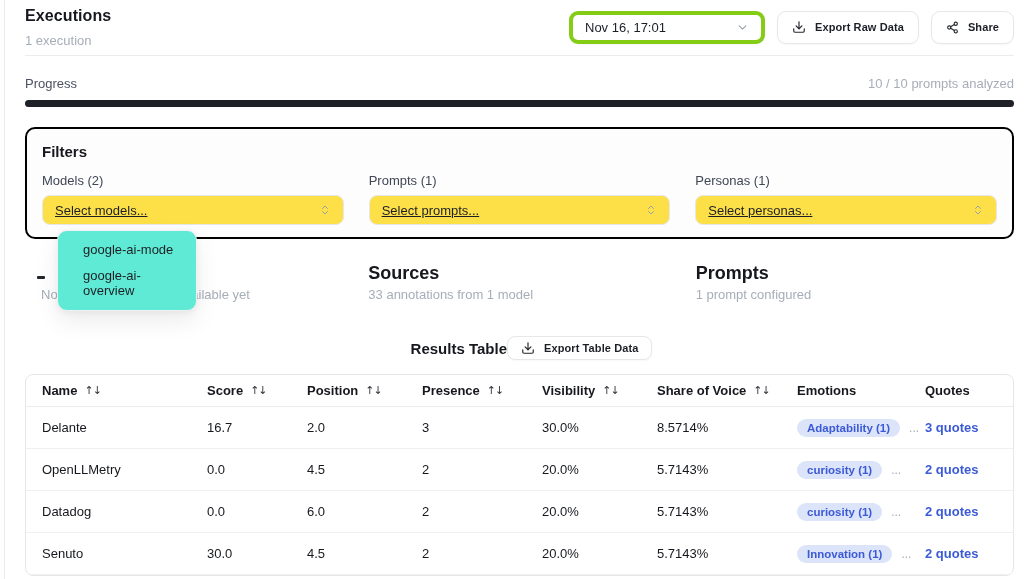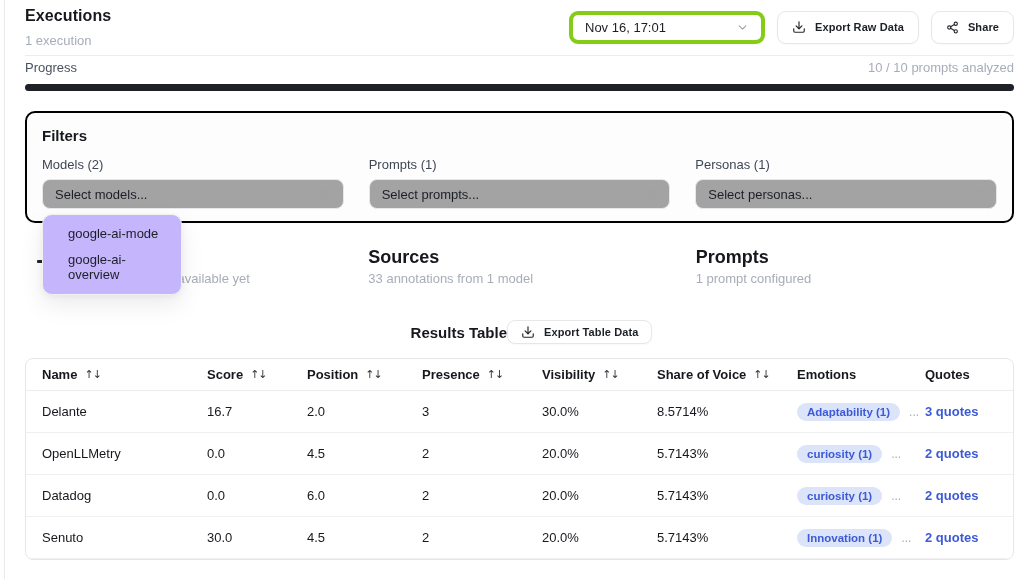--- a/index.html
+++ b/index.html
@@ -28,43 +28,43 @@
     height: 33px; border: 1px solid #e7e7ea; border-radius: 9px; background: #fff;
     display: inline-flex; align-items: center; gap: 9px; padding: 0 14px;
     font-size: 11px; font-weight: 700; color: #1c1f26; letter-spacing: .1px;
     box-shadow: 0 1px 2px rgba(0,0,0,.03); cursor: pointer; font-family: inherit;
   }
   .icon { display: inline-flex; color: #23262b; }
   .muted-icon { color: #9aa1ac; }
   .divider { height: 1px; background: #ececf0; margin-top: 7px; }
 
   
-  .progress-row { display: flex; justify-content: space-between; align-items: baseline; margin-top: 4px; font-size: 13px; }
+  .progress-row { display: flex; justify-content: space-between; align-items: baseline; margin-top: 20px; font-size: 13px; }
   .progress-label { color: #4a5160; }
   .progress-status { color: #a7adb8; }
   .progress-track { margin-top: 9px; height: 7px; border-radius: 5px; background: #ececf0; }
   .progress-fill { height: 100%; width: 100%; background: #1e2126; border-radius: 5px; }
 
   
   .filters-card {
     margin-top: 20px; border: 2px solid #000000; border-radius: 10px;
     background: #fdfdfe; padding: 14px 15px 12px; box-shadow: 0 1px 2px rgba(0,0,0,.02);
   }
   .filters-title { font-size: 15px; font-weight: 700; }
   .filters-grid { display: grid; grid-template-columns: 1fr 1fr 1fr; gap: 25px; margin-top: 13px; }
   .field-label { font-size: 13px; color: #3f4654; margin-bottom: 7px; }
   .select-wrap { position: relative; }
   .select-box {
-    height: 30px; background: #a3a3a3; border: 1px solid #e7e7ea; border-radius: 8px;
+    height: 30px; background: #fde047; border: 1px solid #e7e7ea; border-radius: 8px;
     display: flex; align-items: center; justify-content: space-between; padding: 0 12px;
-    font-size: 13px; color: #1c1f26; cursor: pointer;
+    font-size: 13px; color: #1c1f26; cursor: pointer; text-decoration: underline;
   }
   .dropdown {
-    position: absolute; top: calc(100% + 5px); left: 0; width: 140px; z-index: 20;
-    background: #c4b5fd; border: 1px solid #f1f1f4; border-radius: 10px;
+    position: absolute; top: calc(100% + 5px); left: 15px; width: 140px; z-index: 20;
+    background: #5eead4; border: 1px solid #f1f1f4; border-radius: 10px;
     box-shadow: 0 10px 24px rgba(0,0,0,.08), 0 2px 6px rgba(0,0,0,.05);
     padding: 6px 0;
   }
   .dropdown-item { padding: 5px 10px 6px 25px; font-size: 13px; color: #1c1f26; cursor: pointer; }
 
   
   .stats-row { display: grid; grid-template-columns: 1fr 1fr 1fr; gap: 25px; padding: 0 16px; margin-top: 24px; }
   .stat-title { font-size: 18px; font-weight: 700; height: 17px; }
   .stat-sub { font-size: 13px; color: #a7adb8; margin-top: 7px; }
   .stub { display: inline-block; width: 8px; height: 3px; background: #23262b; border-radius: 1px; margin-left: -4px; margin-top: 12px; }

